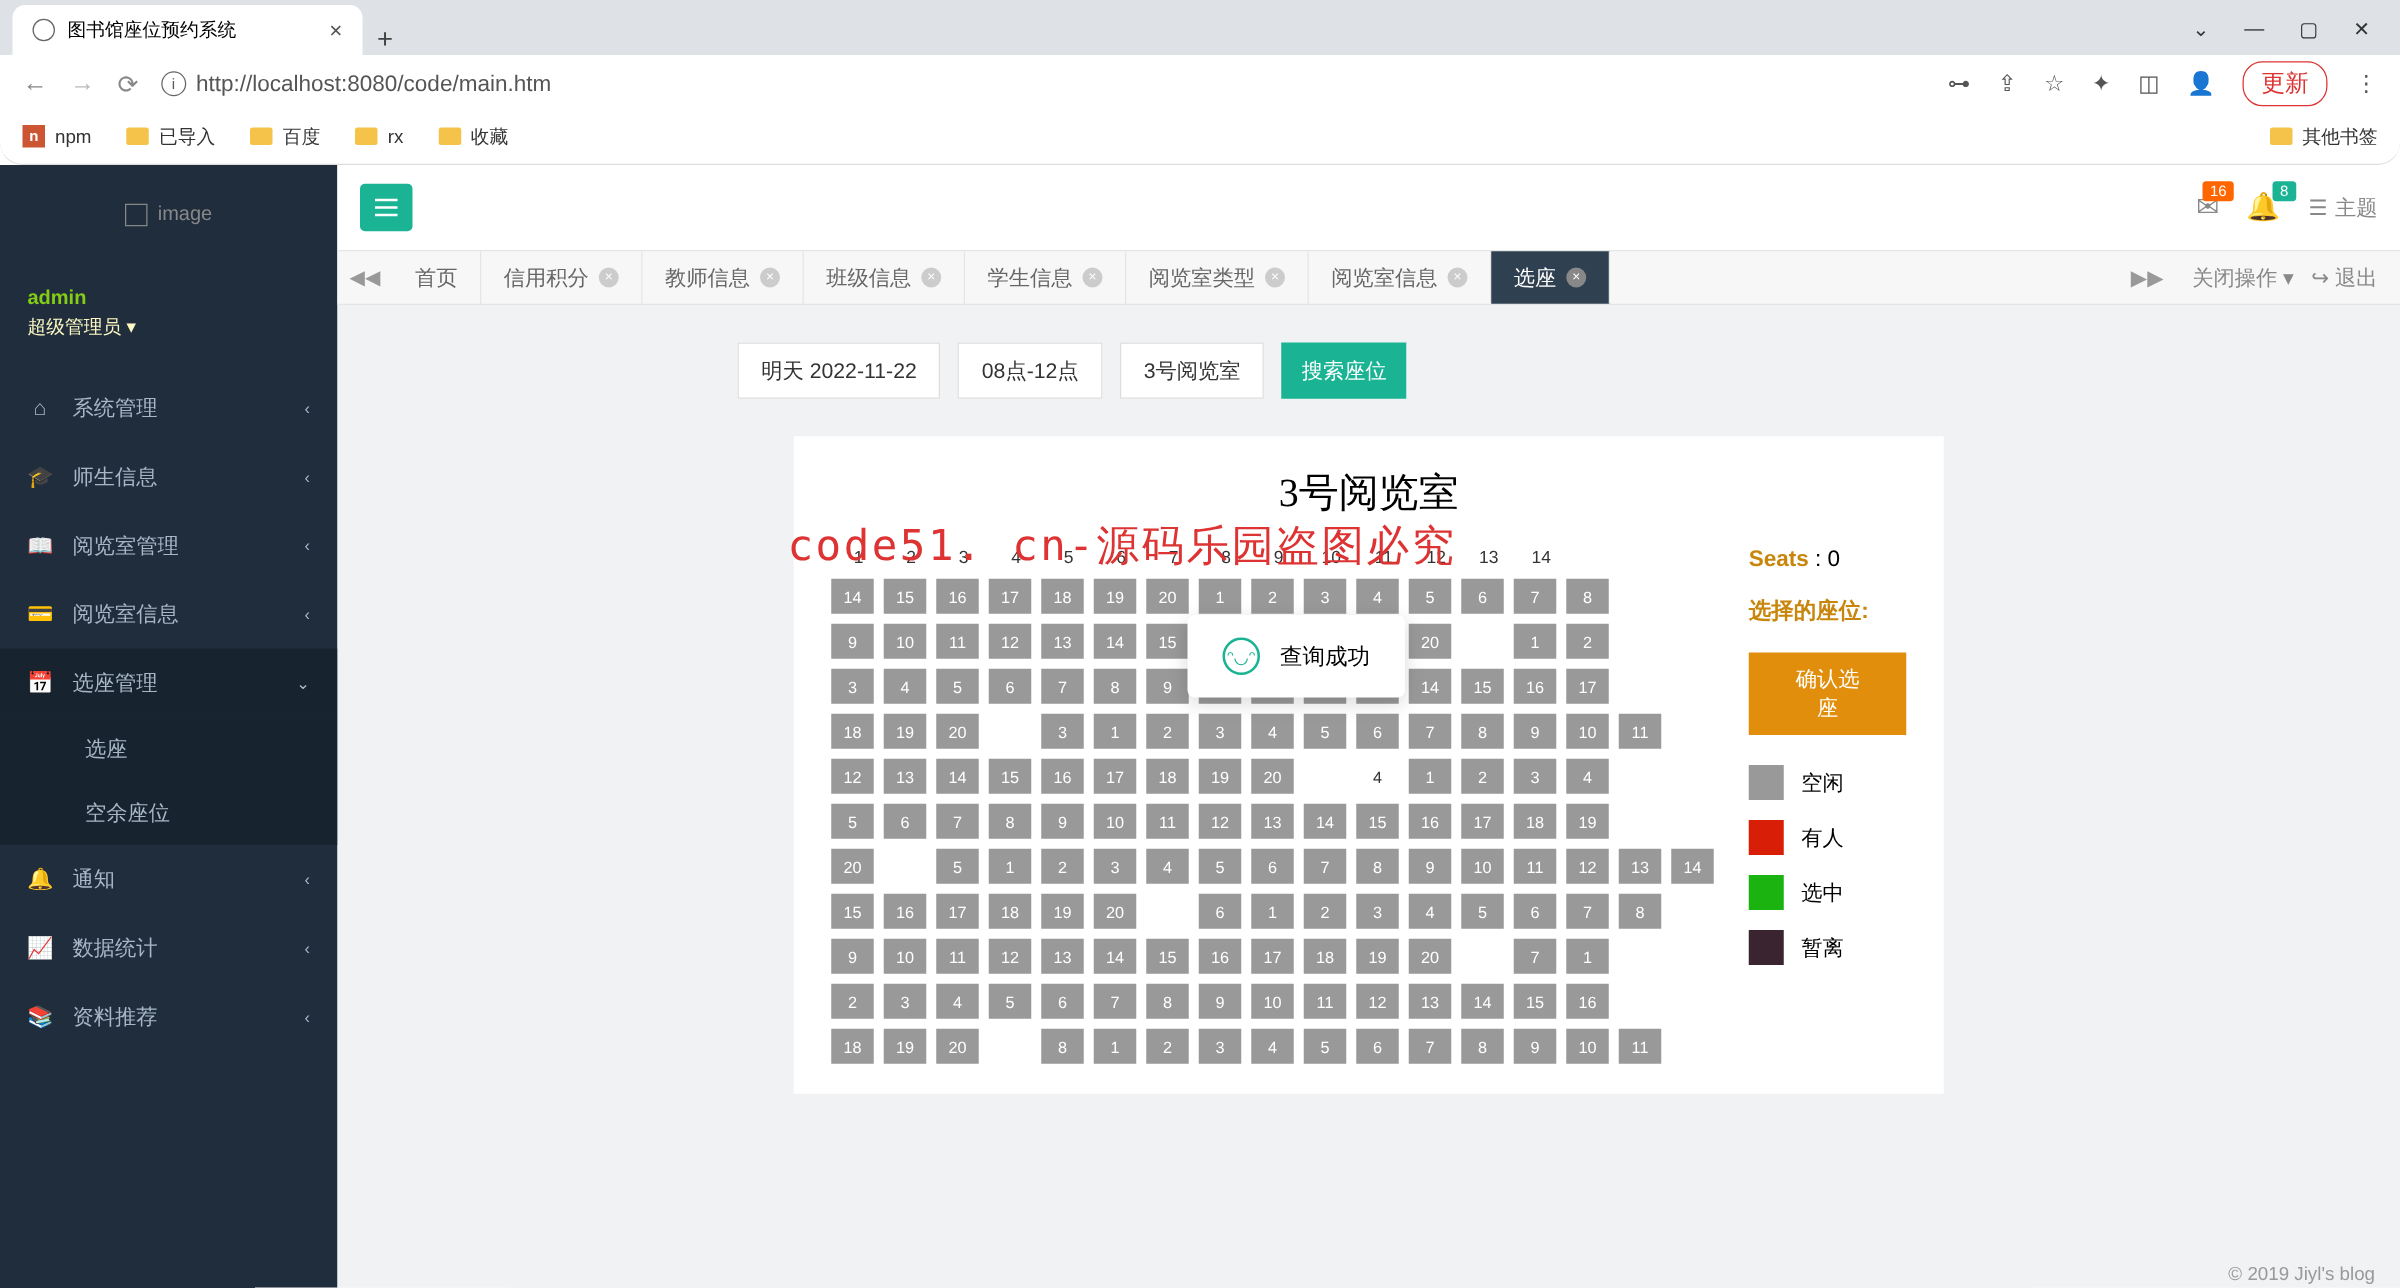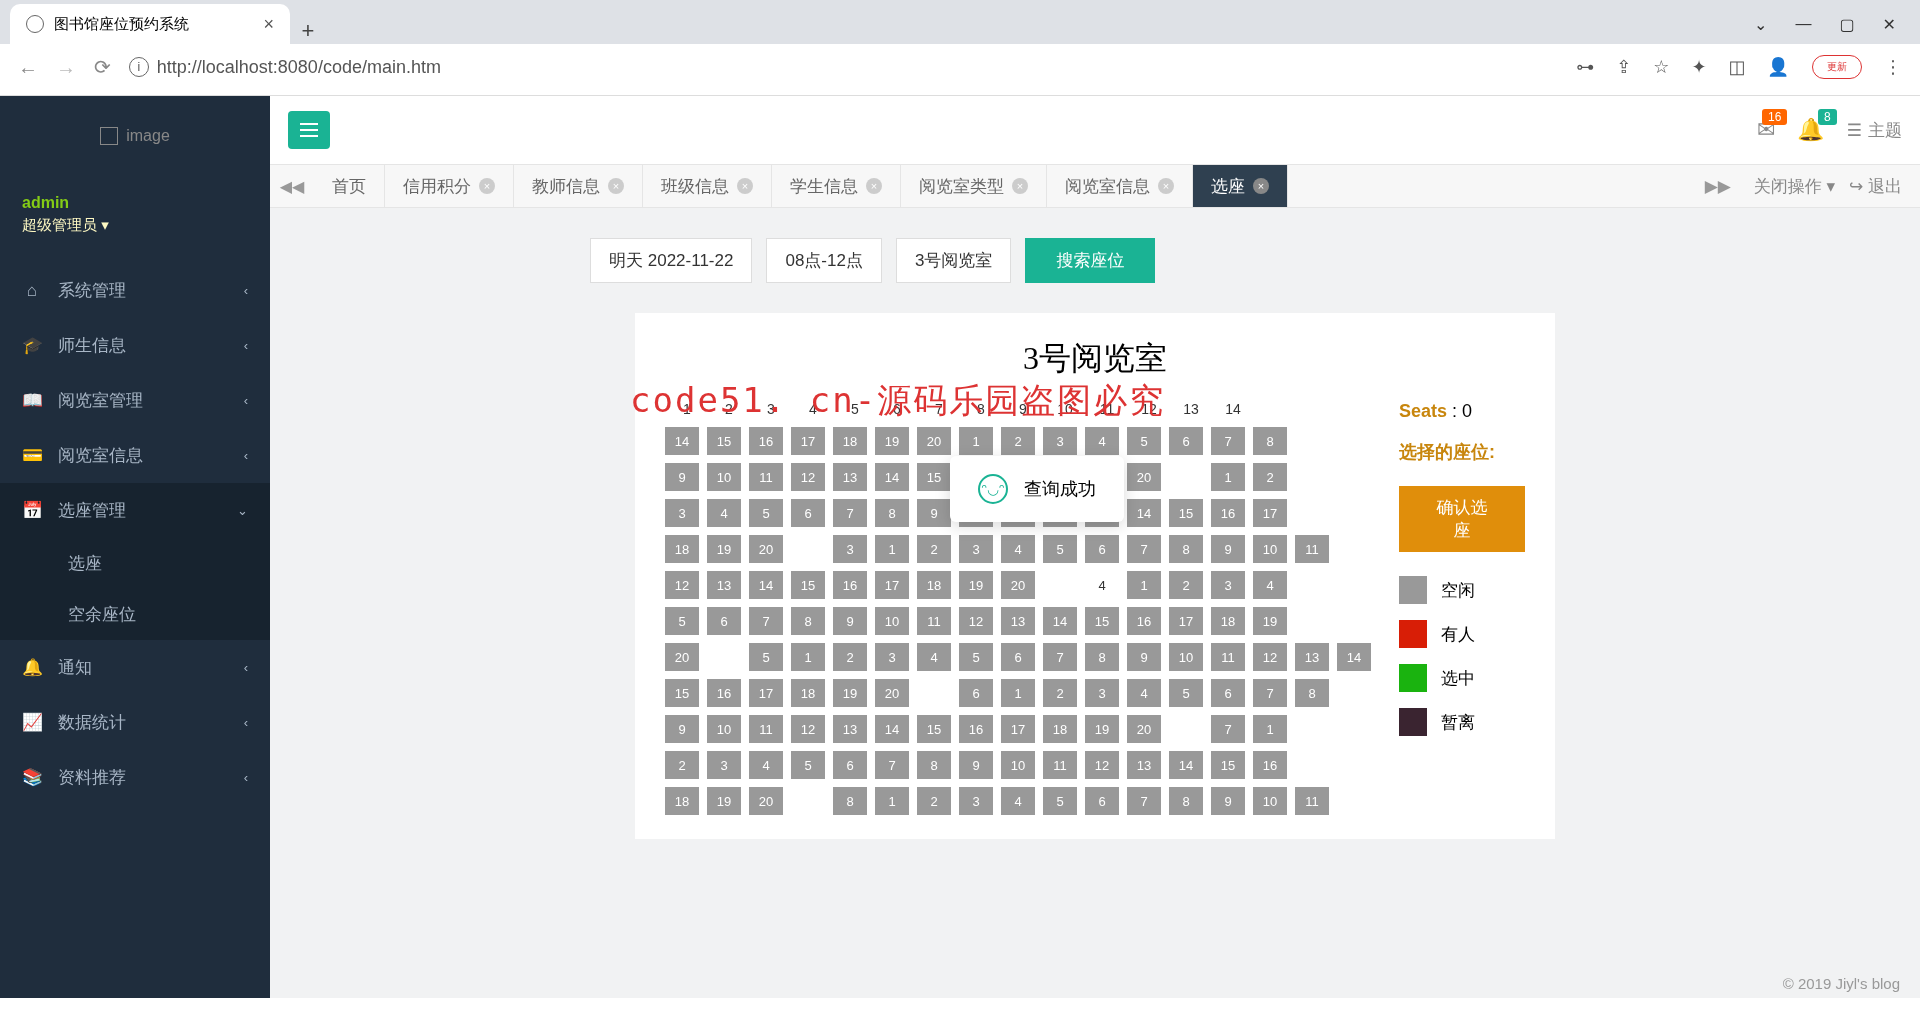--- a/index.html
+++ b/index.html
@@ -1,32 +1,32 @@
 <!DOCTYPE html>
 <html><head>
 <meta charset="utf-8">
 <style>
 * { margin: 0; padding: 0; box-sizing: border-box; font-family: "Microsoft YaHei", Arial, sans-serif; }
 body { width: 1920px; height: 1030px; background: #fff; overflow: hidden; }
 
-.browser-chrome { height: 96px; background: #fff; border-bottom: 1px solid #ddd; }
+.browser-chrome { height: 132px; background: #fff; border-bottom: 1px solid #ddd; border-radius: 18px; }
 .tab-bar { height: 44px; background: #dee1e6; display: flex; align-items: flex-end; padding-left: 10px; }
 .tab { background: #fff; height: 40px; border-radius: 10px 10px 0 0; padding: 0 16px; display: flex; align-items: center; gap: 10px; min-width: 280px; font-size: 15px; }
 .tab .globe { width: 18px; height: 18px; border: 1.5px solid #666; border-radius: 50%; position: relative; }
 .tab .close { margin-left: auto; font-size: 18px; color: #555; cursor: pointer; }
 .new-tab { width: 36px; display: flex; align-items: center; justify-content: center; font-size: 22px; color: #444; }
 .win-ctrl { margin-left: auto; display: flex; gap: 28px; padding-right: 24px; align-items: center; height: 40px; color: #333; font-size: 16px; }
 
 .addr-bar { height: 46px; display: flex; align-items: center; padding: 0 18px; gap: 18px; }
 .nav-btn { color: #888; font-size: 20px; }
 .nav-btn.fwd { color: #bbb; }
 .url-box { flex: 1; display: flex; align-items: center; gap: 8px; font-size: 18px; color: #555; }
 .url-box .info { width: 20px; height: 20px; border: 1.5px solid #666; border-radius: 50%; display: flex; align-items: center; justify-content: center; font-size: 12px; }
 .addr-icons { display: flex; align-items: center; gap: 22px; color: #555; font-size: 18px; }
-.update-btn { border: 1px solid #d33; color: #d33; padding: 4px 14px; border-radius: 16px; font-size: 10px; }
+.update-btn { border: 1px solid #d33; color: #d33; padding: 4px 14px; border-radius: 16px; font-size: 19px; }
 
 .bookmark-bar { height: 38px; display: flex; align-items: center; padding: 0 18px; gap: 28px; font-size: 15px; }
 .bm-item { display: flex; align-items: center; gap: 8px; color: #333; }
 .bm-folder { width: 18px; height: 14px; background: #f5c349; border-radius: 2px; }
 .bm-n { width: 18px; height: 18px; background: #c53; color: #fff; display: flex; align-items: center; justify-content: center; font-size: 12px; font-weight: bold; }
 .bm-right { margin-left: auto; text-align: right; }
 
 .app { display: flex; height: calc(1030px - 128px); }
 .sidebar { width: 270px; background: #1f2d3d; color: #a8b6c6; display: flex; flex-direction: column; }
 .logo { height: 80px; display: flex; align-items: center; justify-content: center; gap: 8px; color: #888; font-size: 16px; }
@@ -57,21 +57,21 @@
 .ts-tabs { display: flex; height: 100%; }
 .ts-tab { padding: 0 18px; display: flex; align-items: center; gap: 8px; border-right: 1px solid #e5e5e5; color: #666; font-size: 17px; cursor: pointer; }
 .ts-tab.active { background: #2f4050; color: #fff; }
 .ts-close { width: 16px; height: 16px; border-radius: 50%; background: #ccc; display: flex; align-items: center; justify-content: center; font-size: 11px; color: #fff; }
 .ts-tab.active .ts-close { background: #888; }
 .ts-right { margin-left: auto; display: flex; align-items: center; gap: 14px; padding-right: 18px; color: #888; font-size: 17px; }
 
 .content { flex: 1; padding: 30px 40px; position: relative; overflow: hidden; }
 .filter-row { display: flex; gap: 14px; margin-left: 280px; }
 .filter-inp { background: #fff; border: 1px solid #ddd; padding: 10px 18px; font-size: 17px; color: #333; }
-.search-btn { background: #1ab394; color: #fff; border: none; padding: 10px 31px; font-size: 17px; cursor: pointer; }
+.search-btn { background: #1ab394; color: #fff; border: none; padding: 10px 16px; font-size: 17px; cursor: pointer; }
 
 .room-panel { width: 920px; margin: 30px auto 0; background: #fff; padding: 24px 30px; }
 .room-title { text-align: center; font-size: 32px; font-family: serif; margin-bottom: 20px; }
 .room-body { display: flex; gap: 28px; }
 .seat-area { flex: 1; }
 .col-headers { display: flex; gap: 22px; padding-left: 12px; margin-bottom: 10px; font-size: 14px; color: #333; }
 .col-headers span { width: 20px; text-align: center; }
 .seat-grid { display: flex; flex-direction: column; gap: 8px; position: relative; z-index: 1; }
 .seat-row { display: flex; gap: 8px; }
 .seat { width: 34px; height: 28px; background: #999; color: #fff; display: flex; align-items: center; justify-content: center; font-size: 13px; cursor: pointer; }

